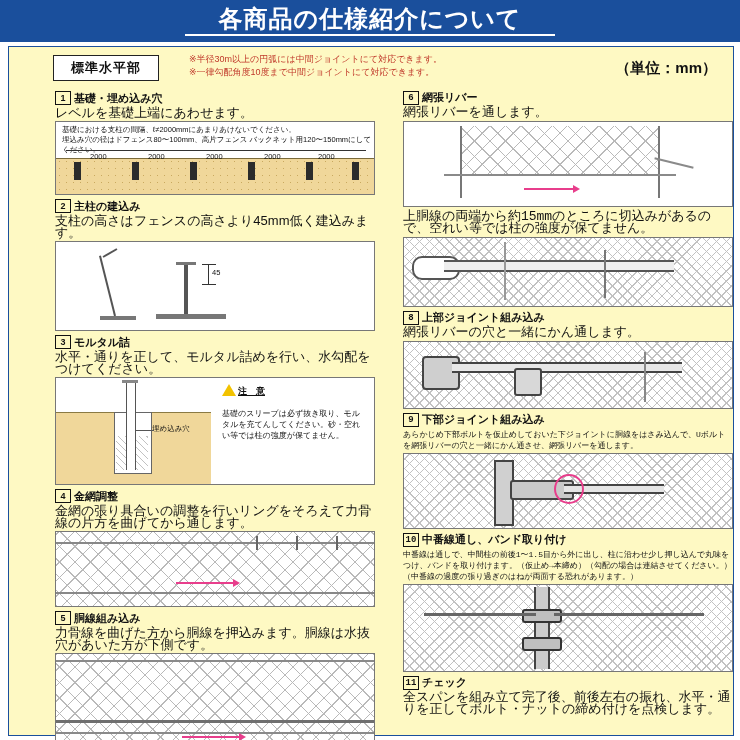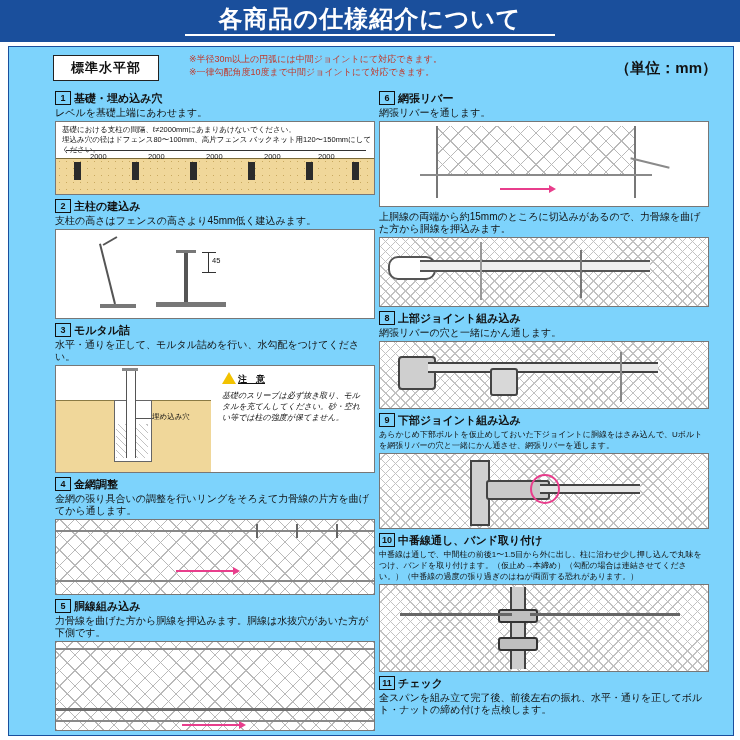--- a/index.html
+++ b/index.html
@@ -21,21 +21,21 @@
     position:absolute;left:0;top:3px;width:740px;text-align:center;
     color:#ffffff;font-size:24px;font-weight:bold;letter-spacing:1px;
   }
   .header .underline{
     position:absolute;left:185px;top:34px;width:370px;height:2px;background:#ffffff;
   }
 
   
   .frame{
     position:absolute;left:8px;top:46px;width:724px;height:688px;
-    border:1px solid #1a4f9c;background:#7dd3fc;
+    border:1px solid #1a4f9c;background:#fef9c3;
   }
 
   
   .badge{
     position:absolute;left:44px;top:8px;width:104px;height:24px;
     border:1px solid #222;background:#fff;
     font-size:13px;font-weight:bold;text-align:center;line-height:24px;
     letter-spacing:1px;
   }
   .notes{
@@ -43,30 +43,30 @@
     font-size:9px;color:#c0392b;line-height:13px;
   }
   .unit{
     position:absolute;right:16px;top:12px;
     font-size:15px;font-weight:bold;
   }
 
   
   .col{position:absolute;top:44px;}
   .col-left{left:46px;width:320px;}
-  .col-right{left:370px;width:330px;}
+  .col-right{left:394px;width:330px;font-family:Liberation Mono, monospace;}
 
   .step{position:relative;margin-bottom:4px;}
   .step-head{font-size:11px;font-weight:bold;line-height:15px;}
   .num{
     display:inline-block;min-width:12px;height:12px;line-height:12px;
     border:1px solid #111;font-size:9px;text-align:center;margin-right:3px;
     vertical-align:1px;padding:0 1px;font-weight:bold;
   }
-  .step-desc{font-size:10px;line-height:12px;margin:1px 0 2px 0;color:#111;}
+  .step-desc{font-size:13px;line-height:12px;margin:1px 0 2px 0;color:#111;}
   .step-desc.small{font-size:8px;line-height:11px;}
 
   .fig{position:relative;border:1px solid #777;background:#fff;overflow:hidden;}
 
   
   .abs{position:absolute;}
   .tiny{font-size:7.5px;line-height:10px;}
 
   .arrow{position:absolute;height:2px;background:#e83e8c;}
   .arrow:after{
@@ -195,21 +195,21 @@
           <div class="abs" style="left:70px;top:4px;width:8px;height:88px;background:#fff;border-left:1px solid #555;border-right:1px solid #555;"></div>
           <div class="abs" style="left:66px;top:2px;width:16px;height:3px;background:#888;"></div>
 
           <div class="abs tiny" style="left:96px;top:46px;">埋め込み穴</div>
           <div class="abs" style="left:80px;top:52px;width:18px;height:1px;background:#555;"></div>
 
           <div class="warnbox" style="left:166px;top:6px;width:146px;">
             <div class="warn-title">
               <span class="tri"></span><span>注　意</span>
             </div>
-            <div style="margin-top:5px;font-style:italic;">基礎のスリーブは必ず抜き取り、モルタルを充てんしてください。砂・空れい等では柱の強度が保てません。</div>
+            <div style="margin-top:11px;">基礎のスリーブは必ず抜き取り、モルタルを充てんしてください。砂・空れい等では柱の強度が保てません。</div>
           </div>
         </div>
       </div>
 
       <div class="step">
         <div class="step-head">
           <span class="num">4</span><span>金網調整</span>
         </div>
         <div class="step-desc">金網の張り具合いの調整を行いリングをそろえて力骨線の片方を曲げてから通します。</div>
         <div class="fig mesh" style="height:74px;">
@@ -248,21 +248,21 @@
           <div class="abs mesh" style="left:56px;top:4px;width:200px;height:48px;"></div>
           <div class="abs" style="left:56px;top:4px;width:2px;height:72px;background:#777;"></div>
           <div class="abs" style="left:254px;top:4px;width:2px;height:72px;background:#777;"></div>
           <div class="abs" style="left:40px;top:52px;width:232px;height:2px;background:#8a8a8a;"></div>
           <div class="abs" style="left:250px;top:40px;width:40px;height:2px;background:#8a8a8a;transform:rotate(14deg);"></div>
           <div class="abs arrow" style="left:120px;top:66px;width:50px;"></div>
         </div>
       </div>
 
       <div class="step">
-        <div class="step-desc">上胴線の両端から約15mmのところに切込みがあるので、力骨線を曲げた方から胴線を押込みます。</div>
+        <div class="step-desc">上胴線の両端から約15mmのところに切込みがあるので、空れい等では柱の強度が保てません。</div>
         <div class="fig mesh-fine" style="height:68px;">
           <div class="abs" style="left:8px;top:18px;width:44px;height:20px;border:2px solid #555;border-radius:10px;background:#fff;"></div>
           <div class="abs" style="left:40px;top:22px;width:230px;height:8px;background:#eee;border-top:2px solid #555;border-bottom:2px solid #555;"></div>
           <div class="abs" style="left:200px;top:12px;width:2px;height:48px;background:#777;"></div>
           <div class="abs" style="left:100px;top:4px;width:2px;height:58px;background:#999;"></div>
         </div>
       </div>
 
       <div class="step">
         <div class="step-head">

